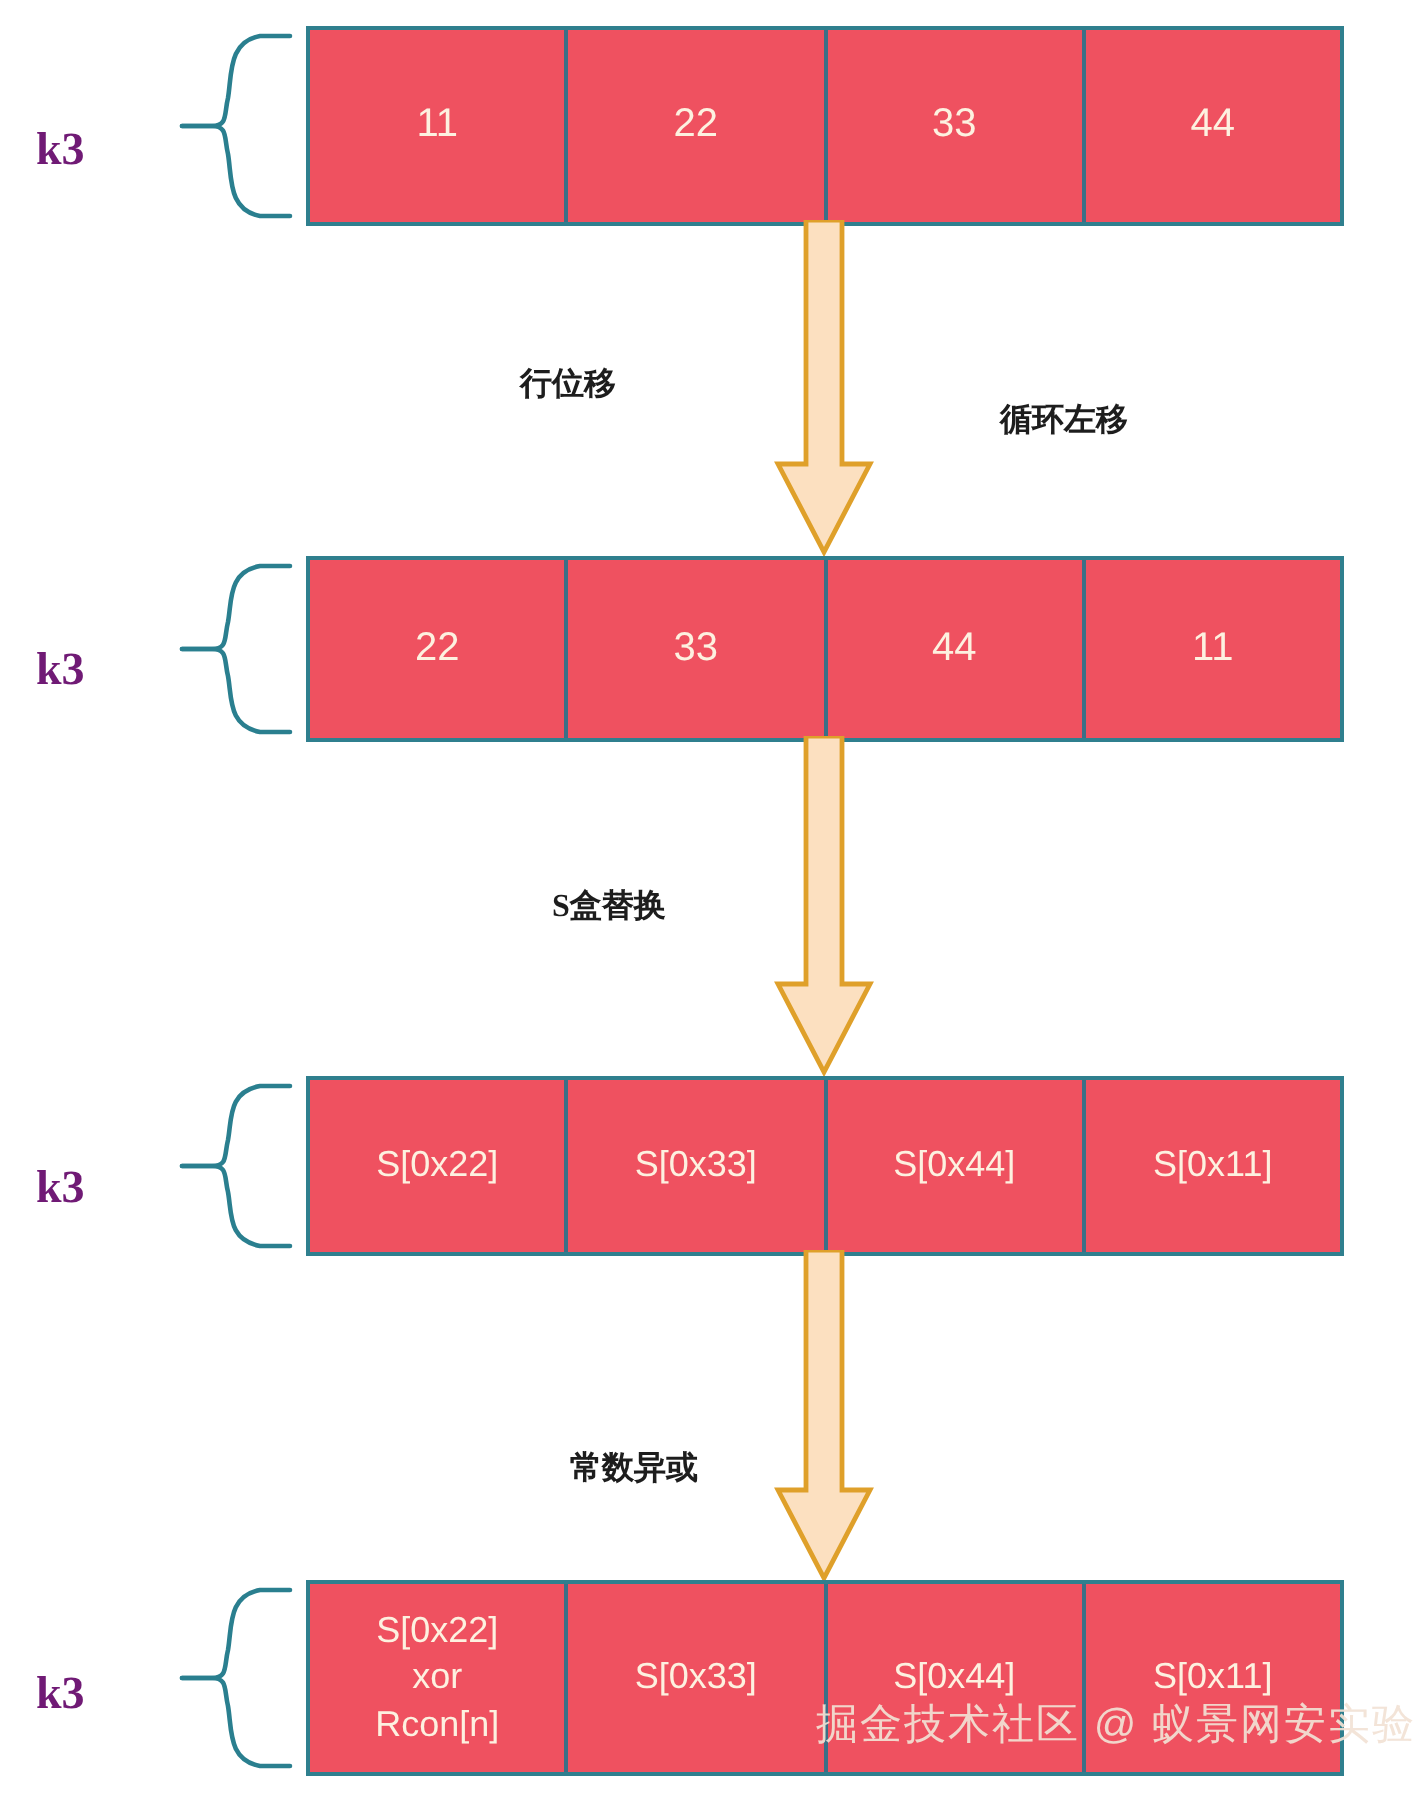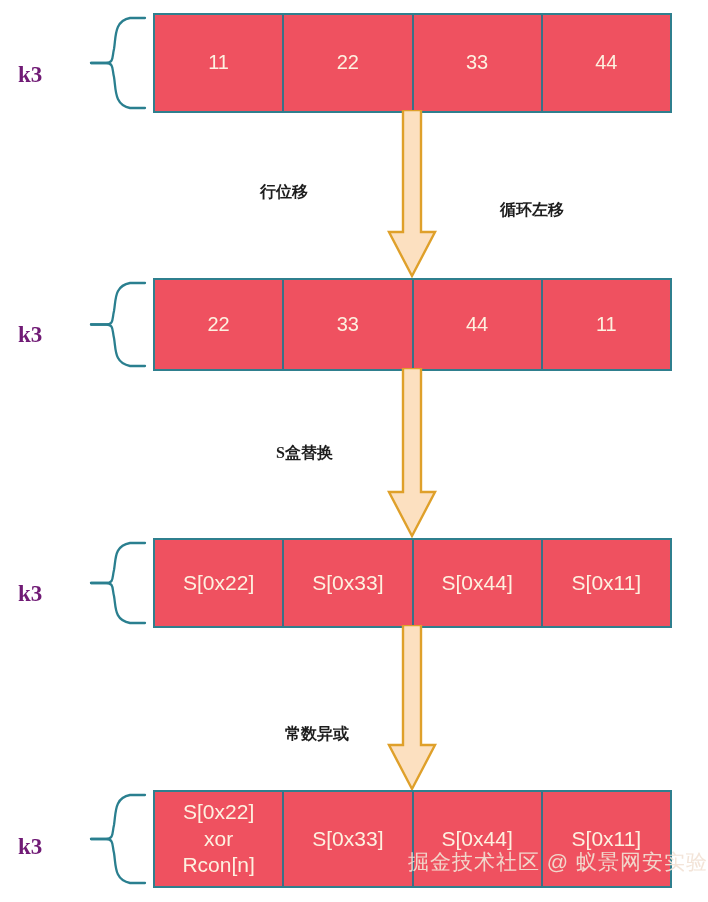--- a/index.html
+++ b/index.html
@@ -53,21 +53,21 @@
   }
   .cell {
     flex: 1 1 0;
     box-sizing: border-box;
     border-right: 2px solid #3b6f86;
     display: flex;
     align-items: center;
     justify-content: center;
     text-align: center;
     color: #fdf1e0;
-    font-size: 21px;
+    font-size: 18px;
     line-height: 1.28;
     font-family: "Liberation Sans", "DejaVu Sans", sans-serif;
     white-space: pre-line;
     padding: 0 2px;
   }
   .cell:last-child { border-right: none; }
   .cell.num { font-size: 20px; text-align: right; }
 
   
   .arrow {

